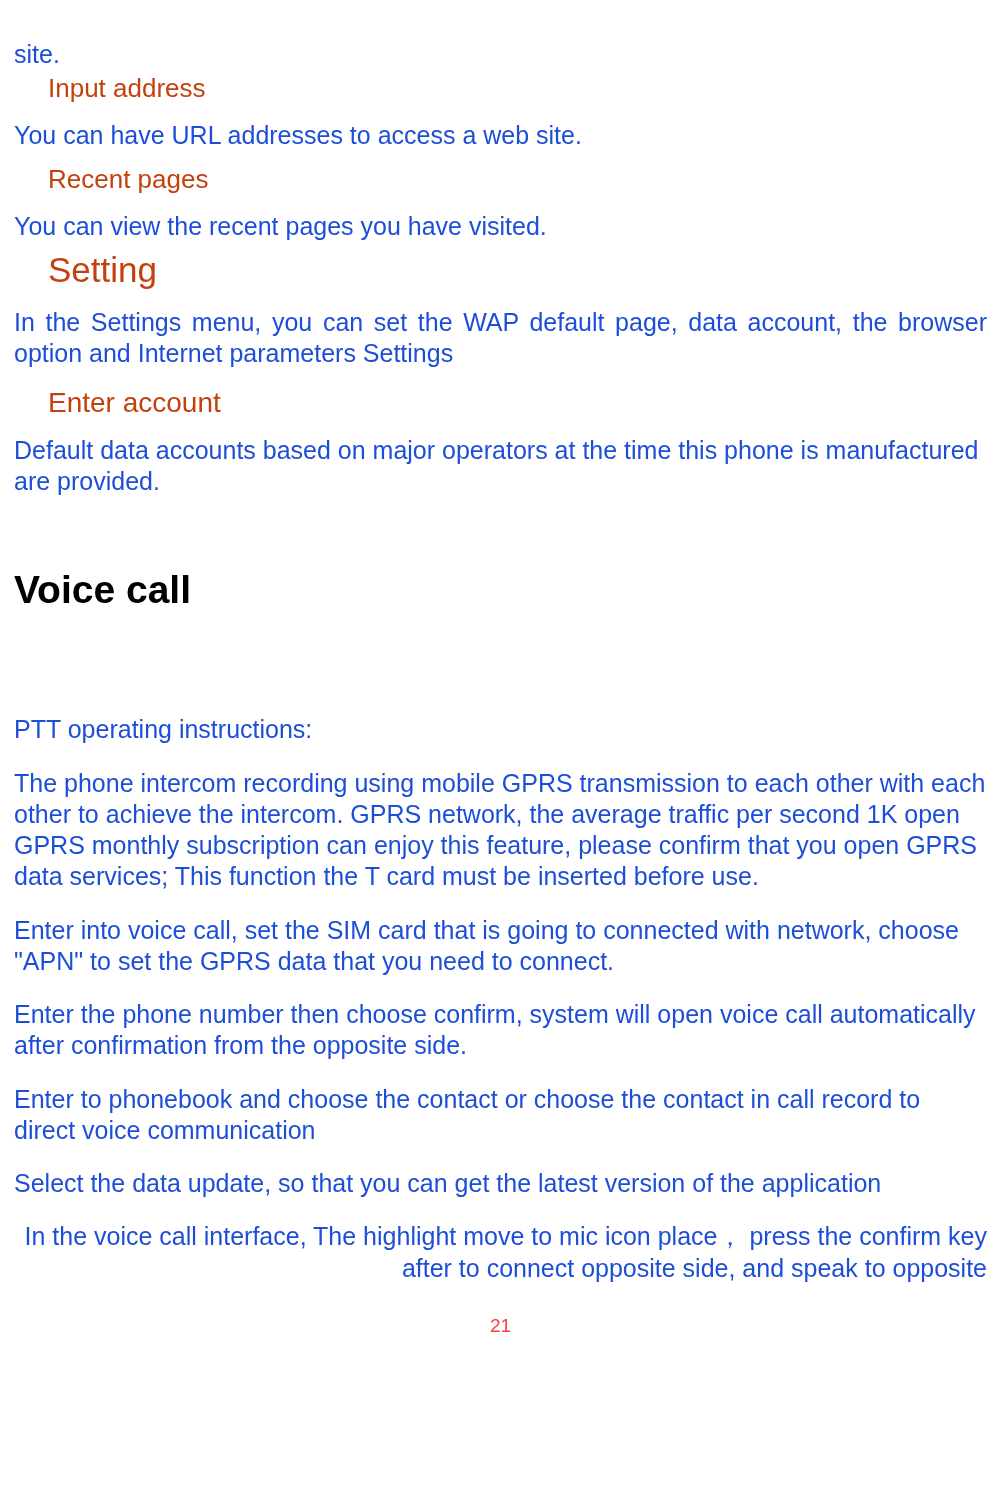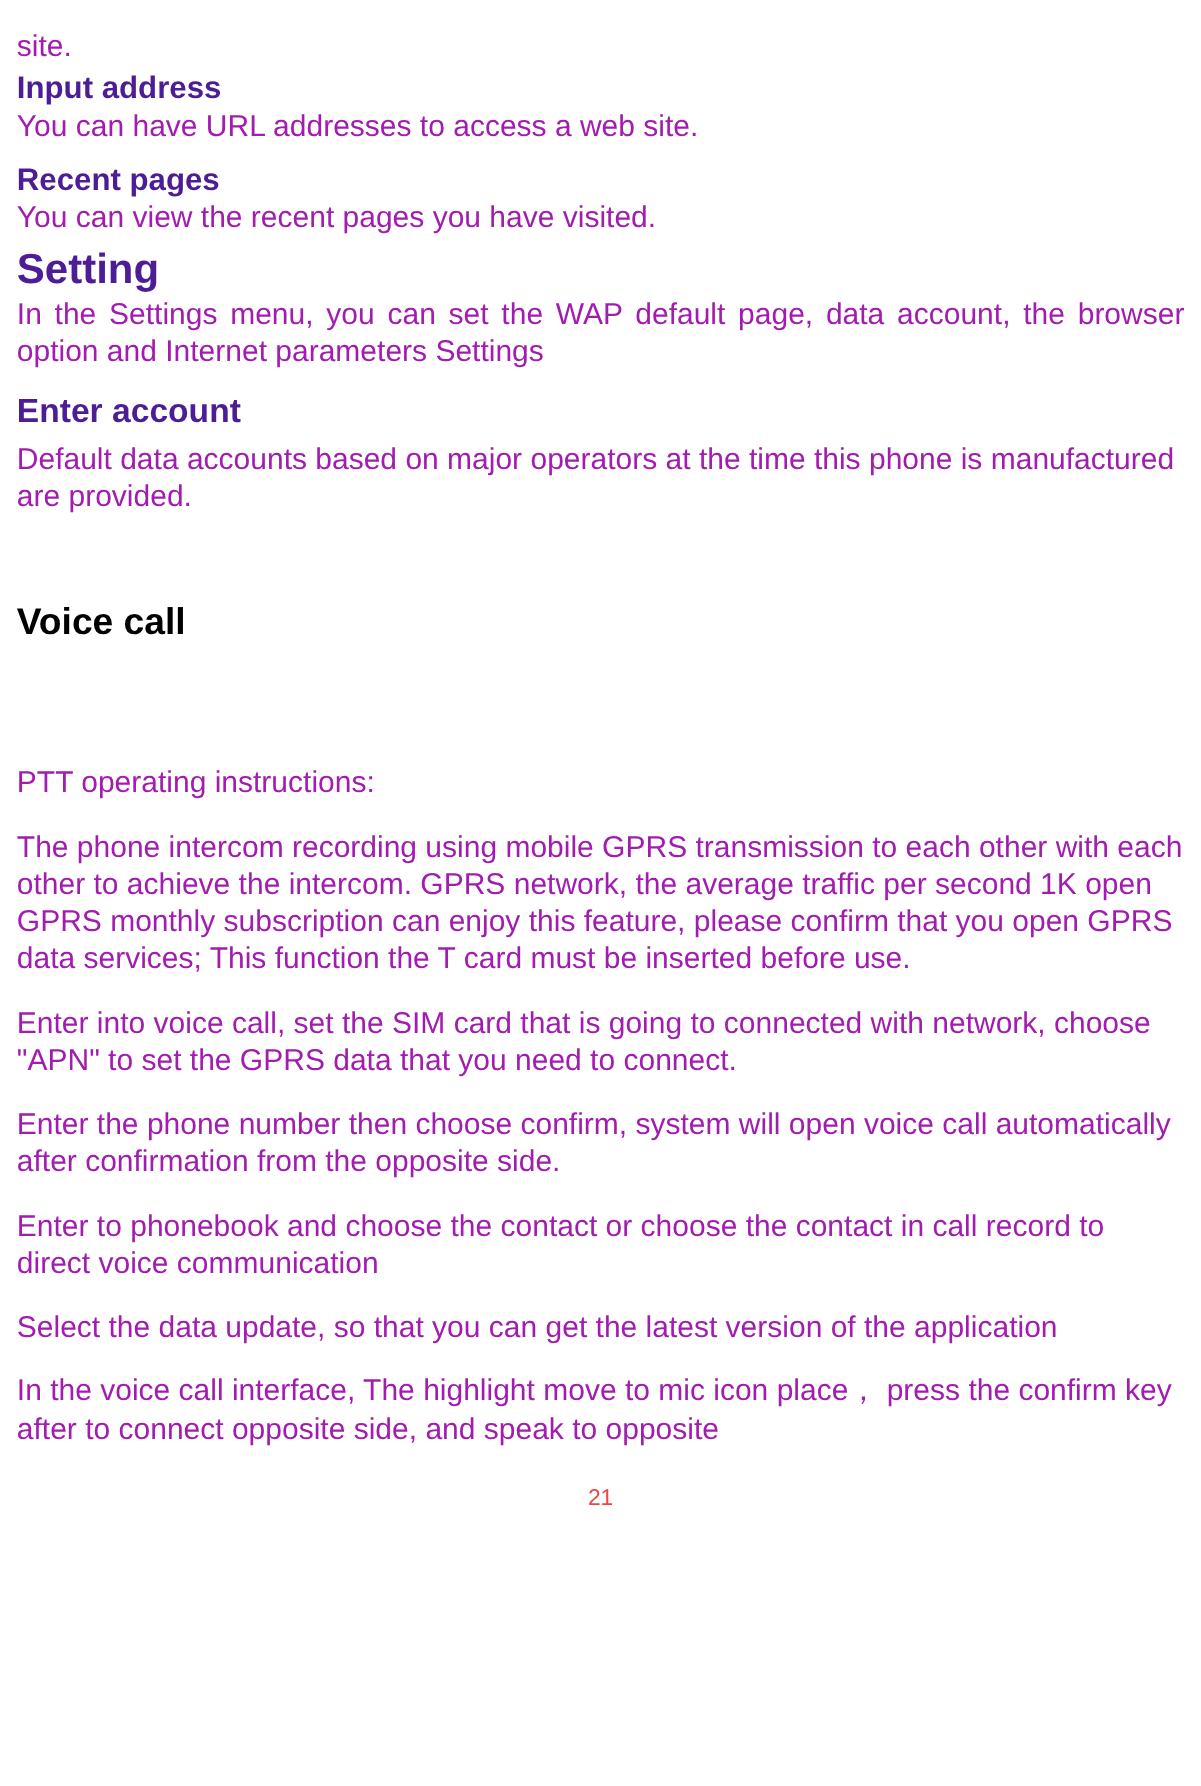--- a/index.html
+++ b/index.html
@@ -7,54 +7,56 @@
       max-width: 1001px;
       margin: 0 auto;
       padding: 24px 14px 40px 14px;
       background: #ffffff;
       color: #993300;
       font-size: 25px;
       line-height: 1.25;
       box-sizing: border-box;
     }
     .heading-bold {
-      color: #4c1d95;
-      font-weight: bold;
+      color: #c2410c;
+      font-weight: normal;
       font-size: 26px;
       margin-top: 2px;
+      margin-left: 34px;
     }
     .heading-bold.medium {
       font-size: 35px;
       margin-top: 6px;
     }
     .heading-bold.large {
       font-size: 28px;
       margin-top: 16px;
       margin-bottom: 8px;
     }
     .section-title {
       color: #000000;
       font-weight: bold;
-      font-size: 31px;
+      font-size: 39px;
       margin-top: 68px;
       margin-bottom: 100px;
     }
     .body-text {
-      color: #a21caf;
-      margin-top: 0;
+      color: #1d4ed8;
+      margin-top: 15px;
       margin-bottom: 2px;
     }
     .body-text.justify {
       text-align: justify;
     }
     .para {
       margin-bottom: 22px;
     }
     .para.last {
       margin-bottom: 0;
+      text-align: right;
     }
     .page-number {
       text-align: center;
       color: #ef4444;
       font-size: 19px;
       margin-top: 30px;
     }
   </style>
 </head>
 <body>

